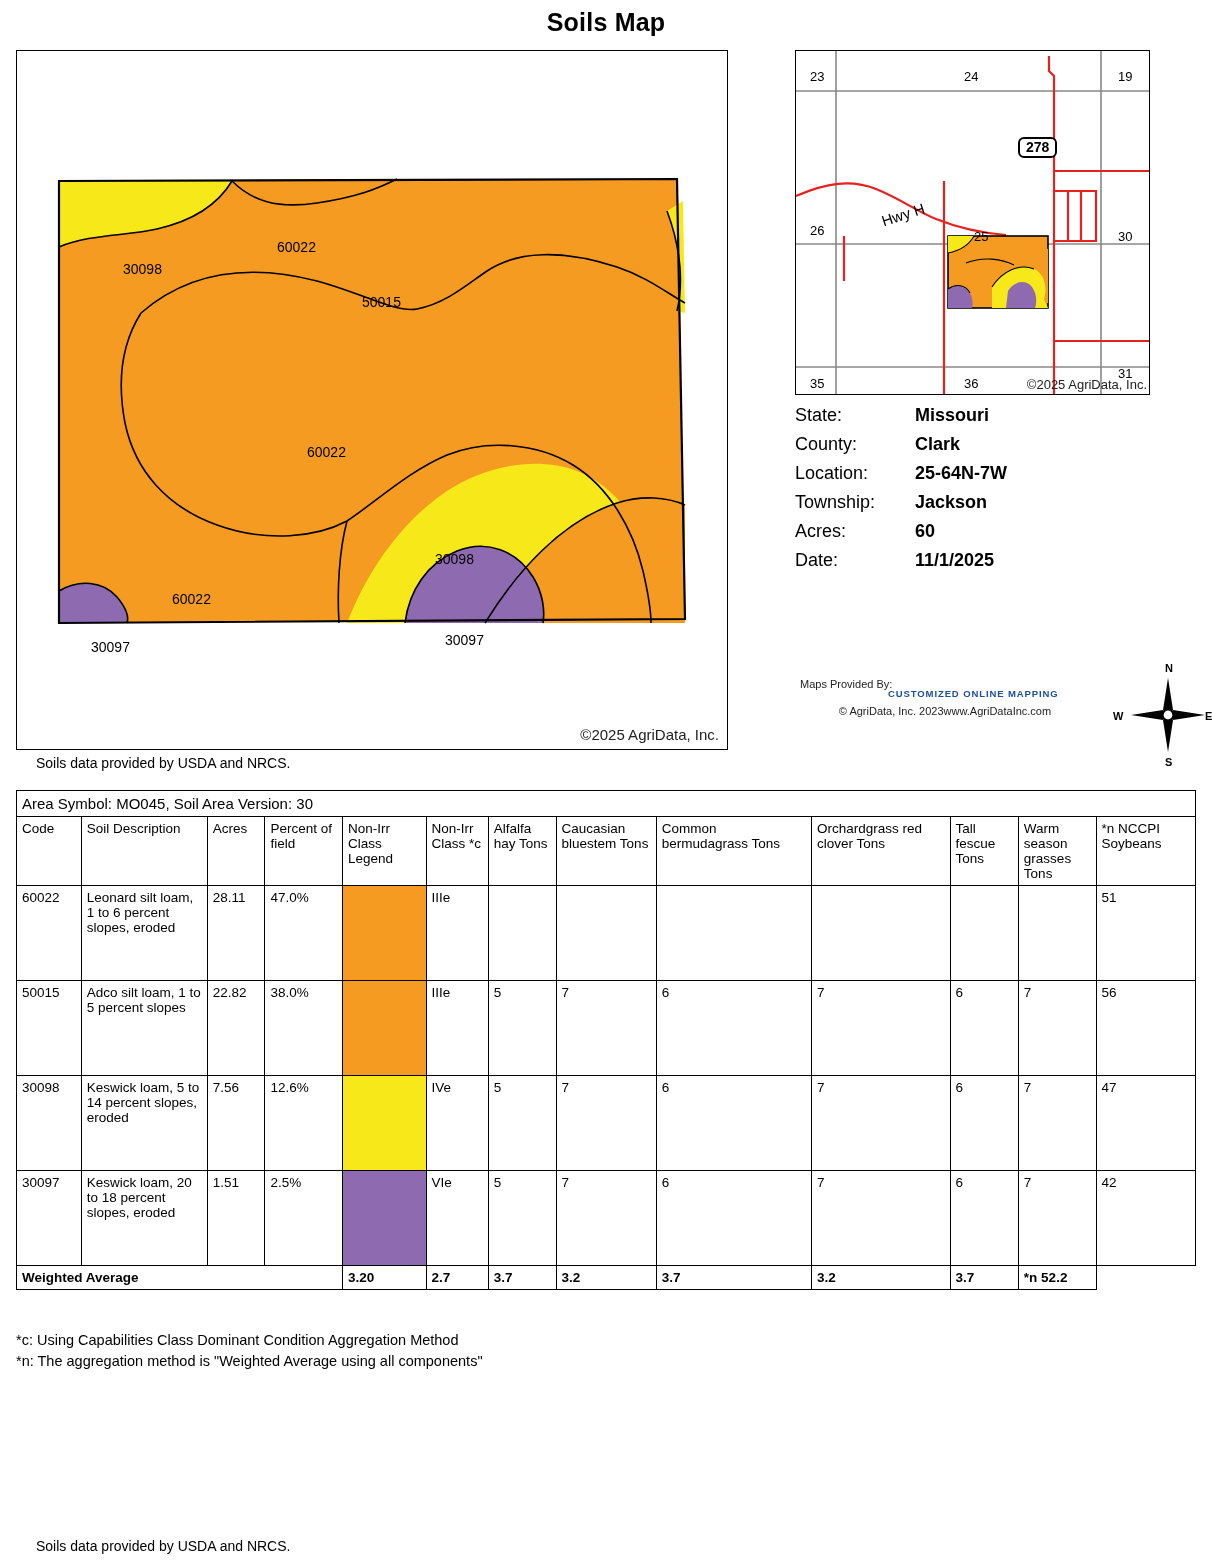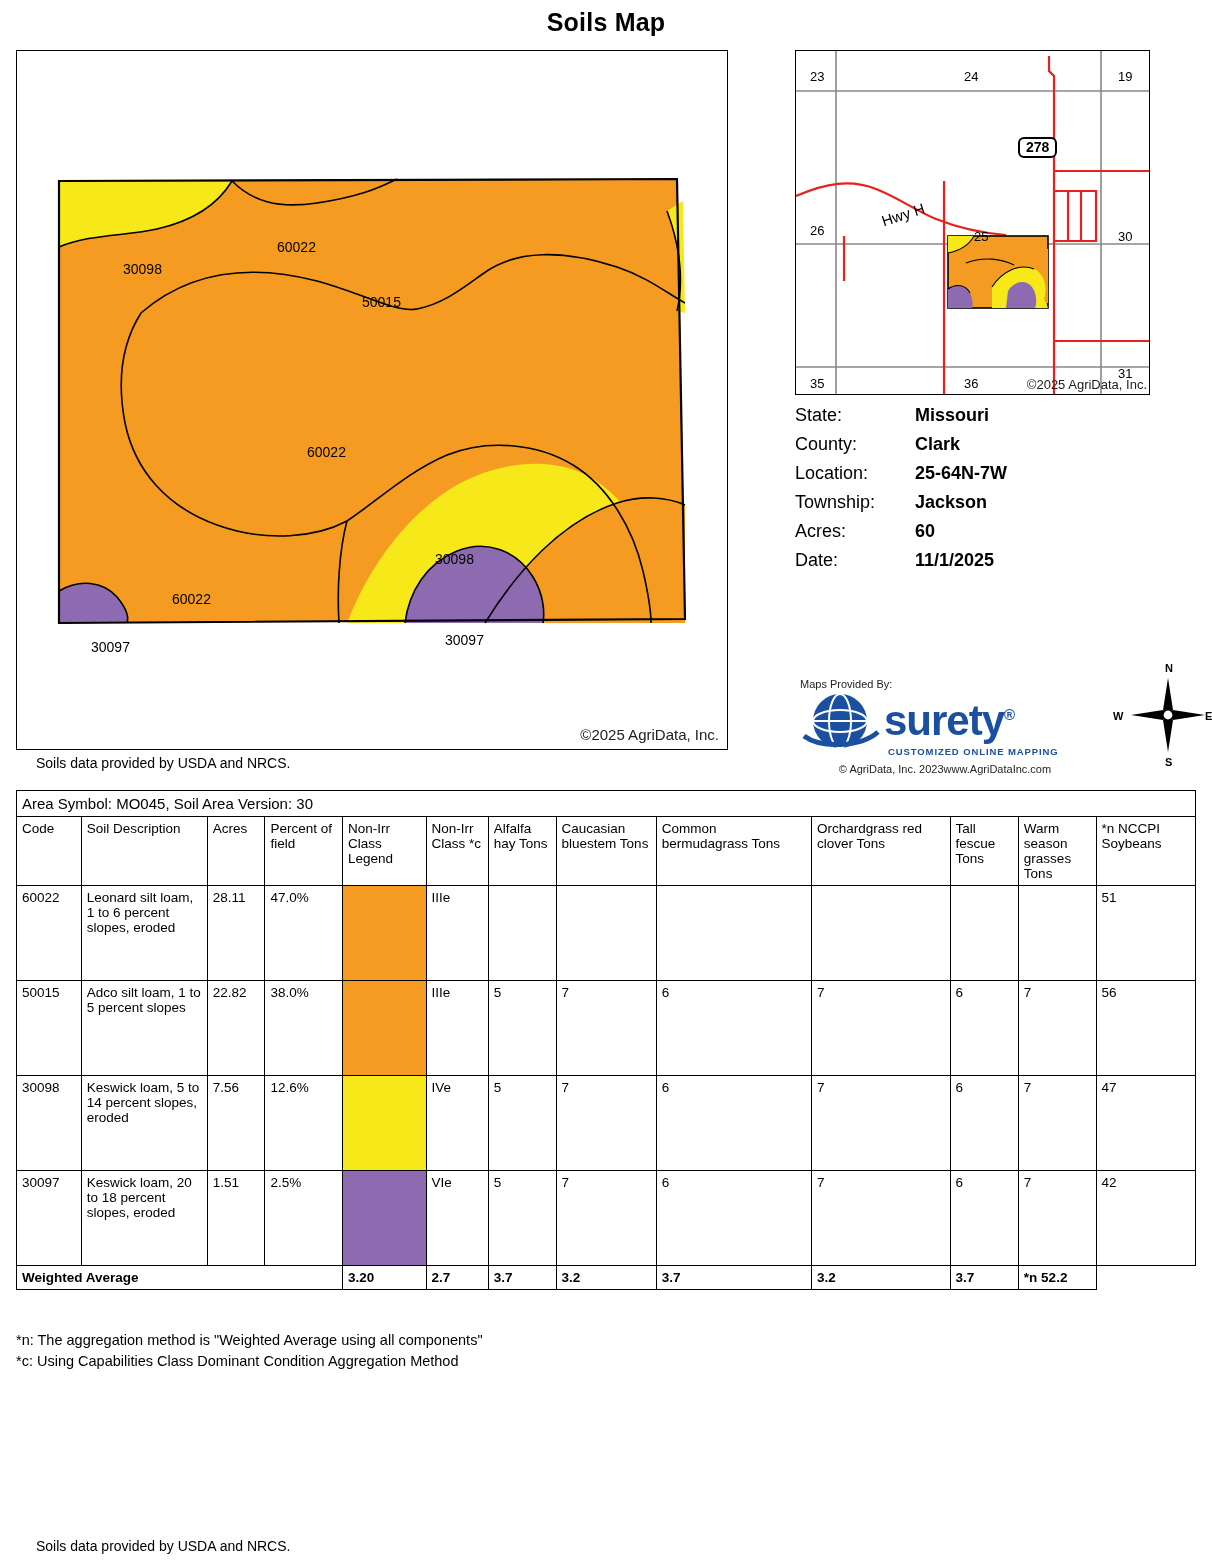--- a/index.html
+++ b/index.html
@@ -362,32 +362,20 @@
       <div class="info-value">60</div>
     </div>
     <div class="info-row">
       <div class="info-label">Date:</div>
       <div class="info-value">11/1/2025</div>
     </div>
   </div>
 
   <div class="brand">
     <div class="brand-provided">Maps Provided By:</div>
-    <div class="brand-main">
-      <svg width="84" height="58" viewBox="0 0 84 58">
-        <circle cx="40" cy="29" r="27" fill="#1b4fa0"></circle>
-        <ellipse cx="40" cy="29" rx="27" ry="11" fill="none" stroke="#ffffff" stroke-width="2"></ellipse>
-        <ellipse cx="40" cy="29" rx="11" ry="27" fill="none" stroke="#ffffff" stroke-width="2"></ellipse>
-        <line x1="13" y1="29" x2="67" y2="29" stroke="#ffffff" stroke-width="2"></line>
-        <path d="M4,44 C20,56 60,56 78,40" fill="none" stroke="#1b4fa0" stroke-width="5"></path>
-      </svg>
-      <div>
-        <div class="brand-word"><span>surety</span><span class="brand-reg">®</span></div>
-      </div>
-    </div>
     <div class="brand-sub">CUSTOMIZED ONLINE MAPPING</div>
     <div class="brand-foot">
       <span>© AgriData, Inc. 2023</span>
       <span>www.AgriDataInc.com</span>
     </div>
   </div>
 
   <div class="compass">
     <svg width="86" height="86" viewBox="0 0 86 86">
       <polygon points="43,6 48,38 43,43 38,38" fill="#000"></polygon>
@@ -509,19 +497,19 @@
           <td class="num">3.7</td>
           <td class="num">3.2</td>
           <td class="num">3.7</td>
           <td class="num">*n 52.2</td>
         </tr>
       </tbody>
     </table>
   </div>
 
   <div class="footnotes">
+    <div>*c: Using Capabilities Class Dominant Condition Aggregation Method</div>
     <div>*n: The aggregation method is "Weighted Average using all components"</div>
-    <div>*c: Using Capabilities Class Dominant Condition Aggregation Method</div>
   </div>
 
   <div class="bottom-note">Soils data provided by USDA and NRCS.</div>
 
 </div>
 
 </body></html>

